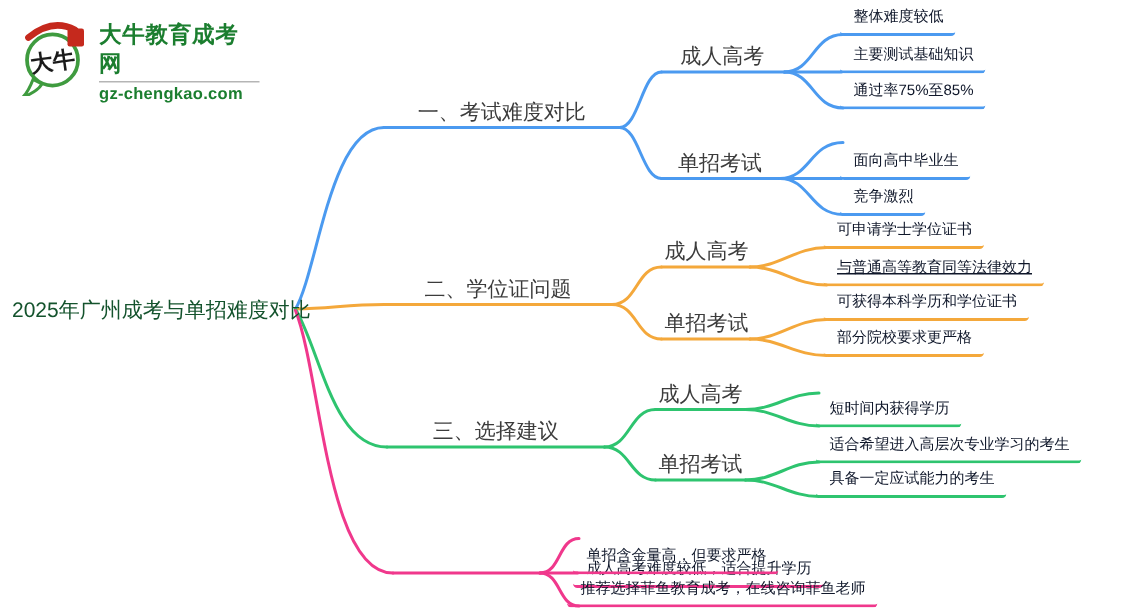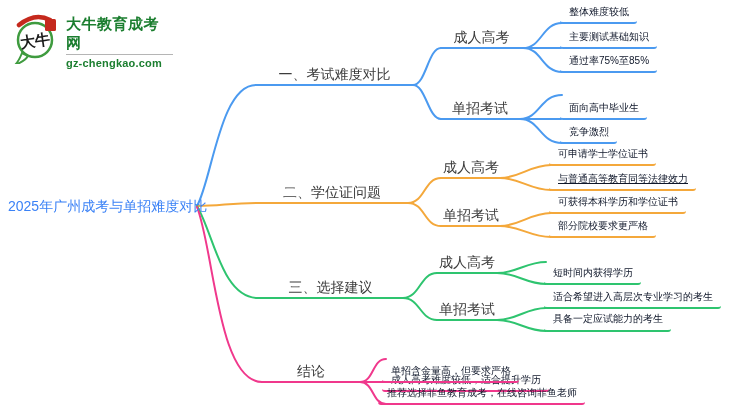--- a/index.html
+++ b/index.html
@@ -2,21 +2,21 @@
 <html><head>
 <meta charset="utf-8">
 <style>
   html,body{margin:0;padding:0;}
   body{width:750px;height:410px;background:#ffffff;overflow:hidden;
        font-family:"Liberation Sans","DejaVu Sans",sans-serif;}
   #stage{position:relative;width:750px;height:410px;background:#fff;}
   #wires{position:absolute;left:0;top:0;}
   .label{position:absolute;font-size:14px;line-height:17px;color:#3c3c3c;white-space:nowrap;}
   .ctr{text-align:center;}
-  .root{font-size:14px;color:#3b82f6;}
+  .root{font-size:14px;color:#14532d;}
   .leaf{position:absolute;font-size:10px;line-height:17px;color:#0f172a;white-space:nowrap;
         border-bottom:2px solid;padding:0 8px 2px 9px;border-radius:0 0 3px 3px;}
   .b1{border-color:#4b9af0;}
   .b2{border-color:#f4a83b;}
   .b3{border-color:#2ec46f;}
   .b4{border-color:#f0388c;}
   
   .logo{position:absolute;left:8px;top:8px;width:165px;height:52px;}
   .logo-icon{position:absolute;left:0;top:2px;}
   .logo-text{position:absolute;left:58px;top:6px;}
@@ -112,20 +112,19 @@
   <div class="leaf b2" style="left:549px;top:145px;">可申请学士学位证书</div>
   <div class="leaf b2" style="left:549px;top:170px;text-decoration:underline;">与普通高等教育同等法律效力</div>
   <div class="leaf b2" style="left:549px;top:193px;">可获得本科学历和学位证书</div>
   <div class="leaf b2" style="left:549px;top:217px;">部分院校要求更严格</div>
 
   <div class="label ctr" style="left:258px;top:279px;width:145px;">三、选择建议</div>
   <div class="label ctr" style="left:437px;top:254px;width:60px;">成人高考</div>
   <div class="label ctr" style="left:437px;top:301px;width:60px;">单招考试</div>
   <div class="leaf b3" style="left:544px;top:264px;">短时间内获得学历</div>
   <div class="leaf b3" style="left:544px;top:288px;">适合希望进入高层次专业学习的考生</div>
-  <div class="leaf b3" style="left:544px;top:311px;font-family:Liberation Mono, monospace;">具备一定应试能力的考生</div>
+  <div class="leaf b3" style="left:544px;top:311px;">具备一定应试能力的考生</div>
 
-  <div class="label ctr" style="left:262px;top:363px;width:98px;">结论</div>
   <div class="leaf b4" style="left:382px;top:339px;margin-top:32px;">成人高考难度较低，适合提升学历</div>
   <div class="leaf b4" style="left:382px;top:362px;">单招含金量高，但要求严格</div>
   <div class="leaf b4" style="left:378px;top:384px;">推荐选择菲鱼教育成考，在线咨询菲鱼老师</div>
 
 </div>
 
 </body></html>

